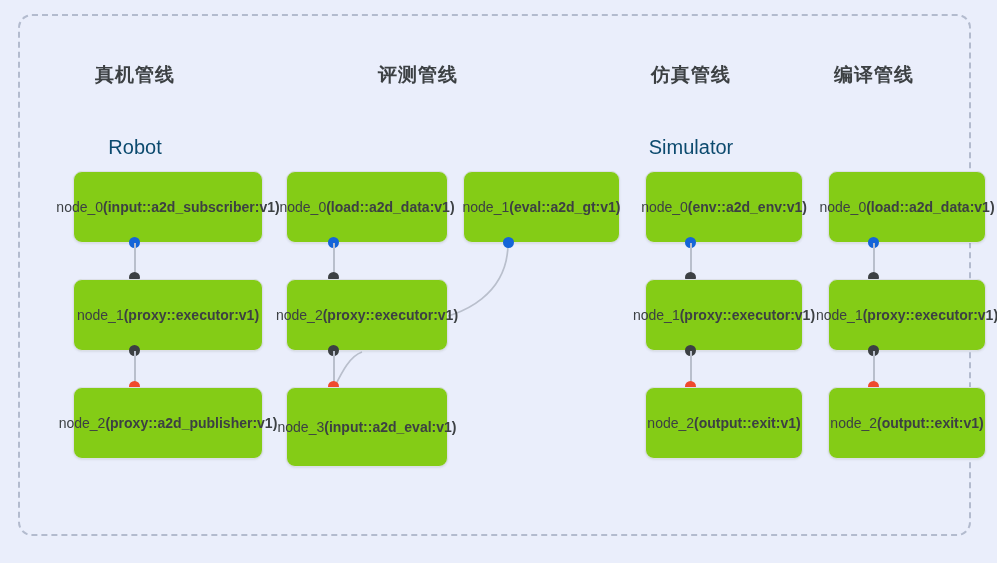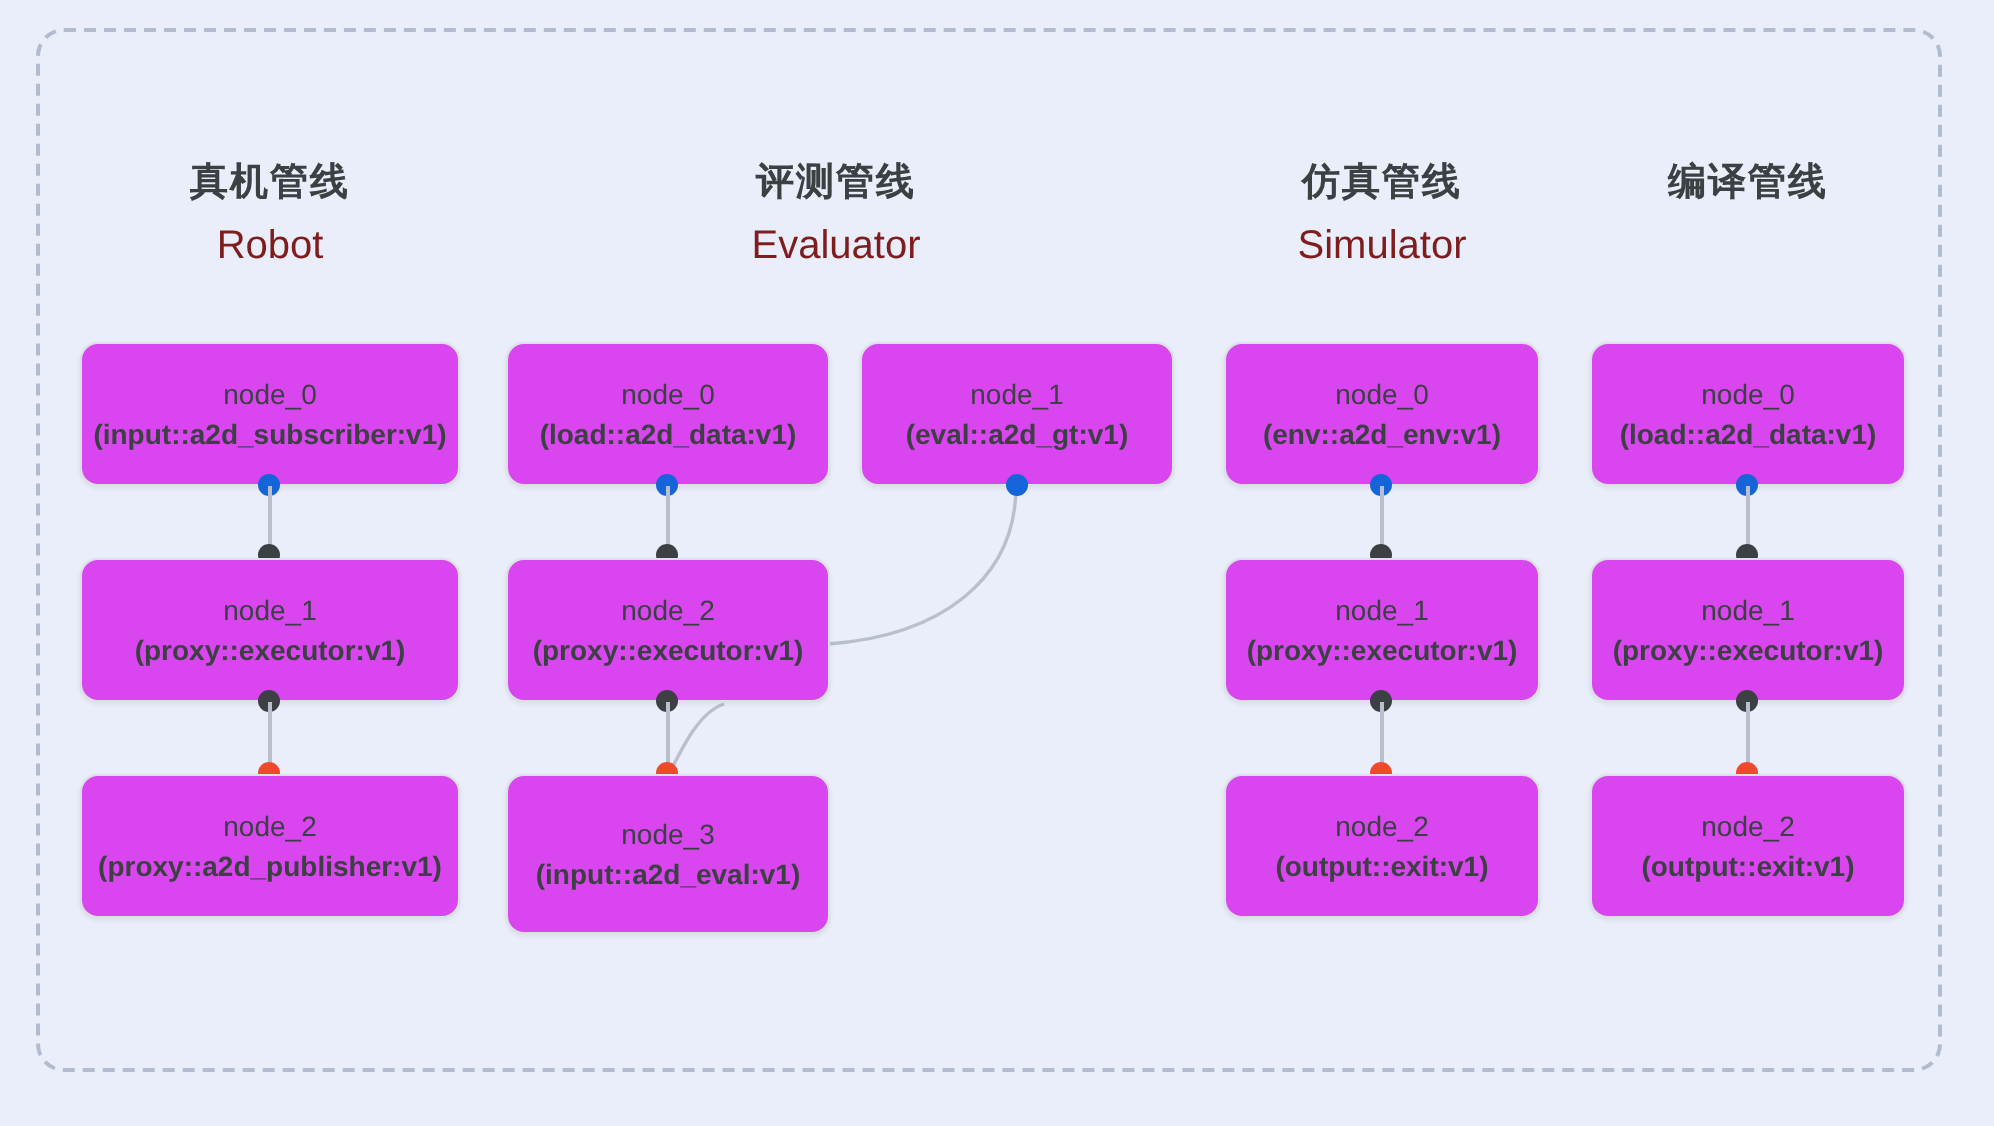--- a/index.html
+++ b/index.html
@@ -33,49 +33,50 @@
   }
   
   .column {
     position: absolute;
     top: 0;
   }
   .col-title-cn {
     position: absolute;
     width: 100%;
     text-align: center;
-    top: 78px;
+    top: 62px;
     font-size: 19px;
     font-weight: bold;
     color: #3c4043;
     letter-spacing: 1px;
     white-space: nowrap;
   }
   .col-title-en {
     position: absolute;
     width: 100%;
     text-align: center;
-    top: 112px;
+    top: 136px;
     font-size: 20px;
     font-weight: normal;
-    color: #7f1d1d;
+    color: #0c4a6e;
     white-space: nowrap;
   }
   
   .node {
     position: absolute;
-    background: #d946ef;
+    background: #84cc16;
     border: 1px solid #dcdfe6;
     border-radius: 9px;
     box-shadow: 0 1px 2px rgba(60,64,67,0.10);
     display: flex;
-    flex-direction: column;
+    flex-direction: row;
     align-items: center;
     justify-content: center;
     text-align: center;
+    margin-left: 33px;
   }
   .node-name {
     font-size: 14px;
     color: #3c4043;
     line-height: 20px;
   }
   .node-sig {
     font-size: 14px;
     color: #3c4043;
     line-height: 20px;
@@ -133,21 +134,20 @@
   <div class="vline" style="left:134px; top:351px; height:35px;"></div>
   <div class="port port-red" style="left:129px; top:381px;"></div>
 
   <div class="node" style="left:40px; top:387px; width:190px; height:72px;">
     <div class="node-name">node_2</div>
     <div class="node-sig">(proxy::a2d_publisher:v1)</div>
   </div>
 
   <div class="column" style="left:253px; width:330px; height:487px;">
     <div class="col-title-cn">评测管线</div>
-    <div class="col-title-en">Evaluator</div>
   </div>
 
   <div class="node" style="left:253px; top:171px; width:162px; height:72px;">
     <div class="node-name">node_0</div>
     <div class="node-sig">(load::a2d_data:v1)</div>
   </div>
   <div class="port port-blue" style="left:328px; top:237px;"></div>
   <div class="vline" style="left:333px; top:243px; height:35px;"></div>
   <div class="port port-dark" style="left:328px; top:272px;"></div>
 

